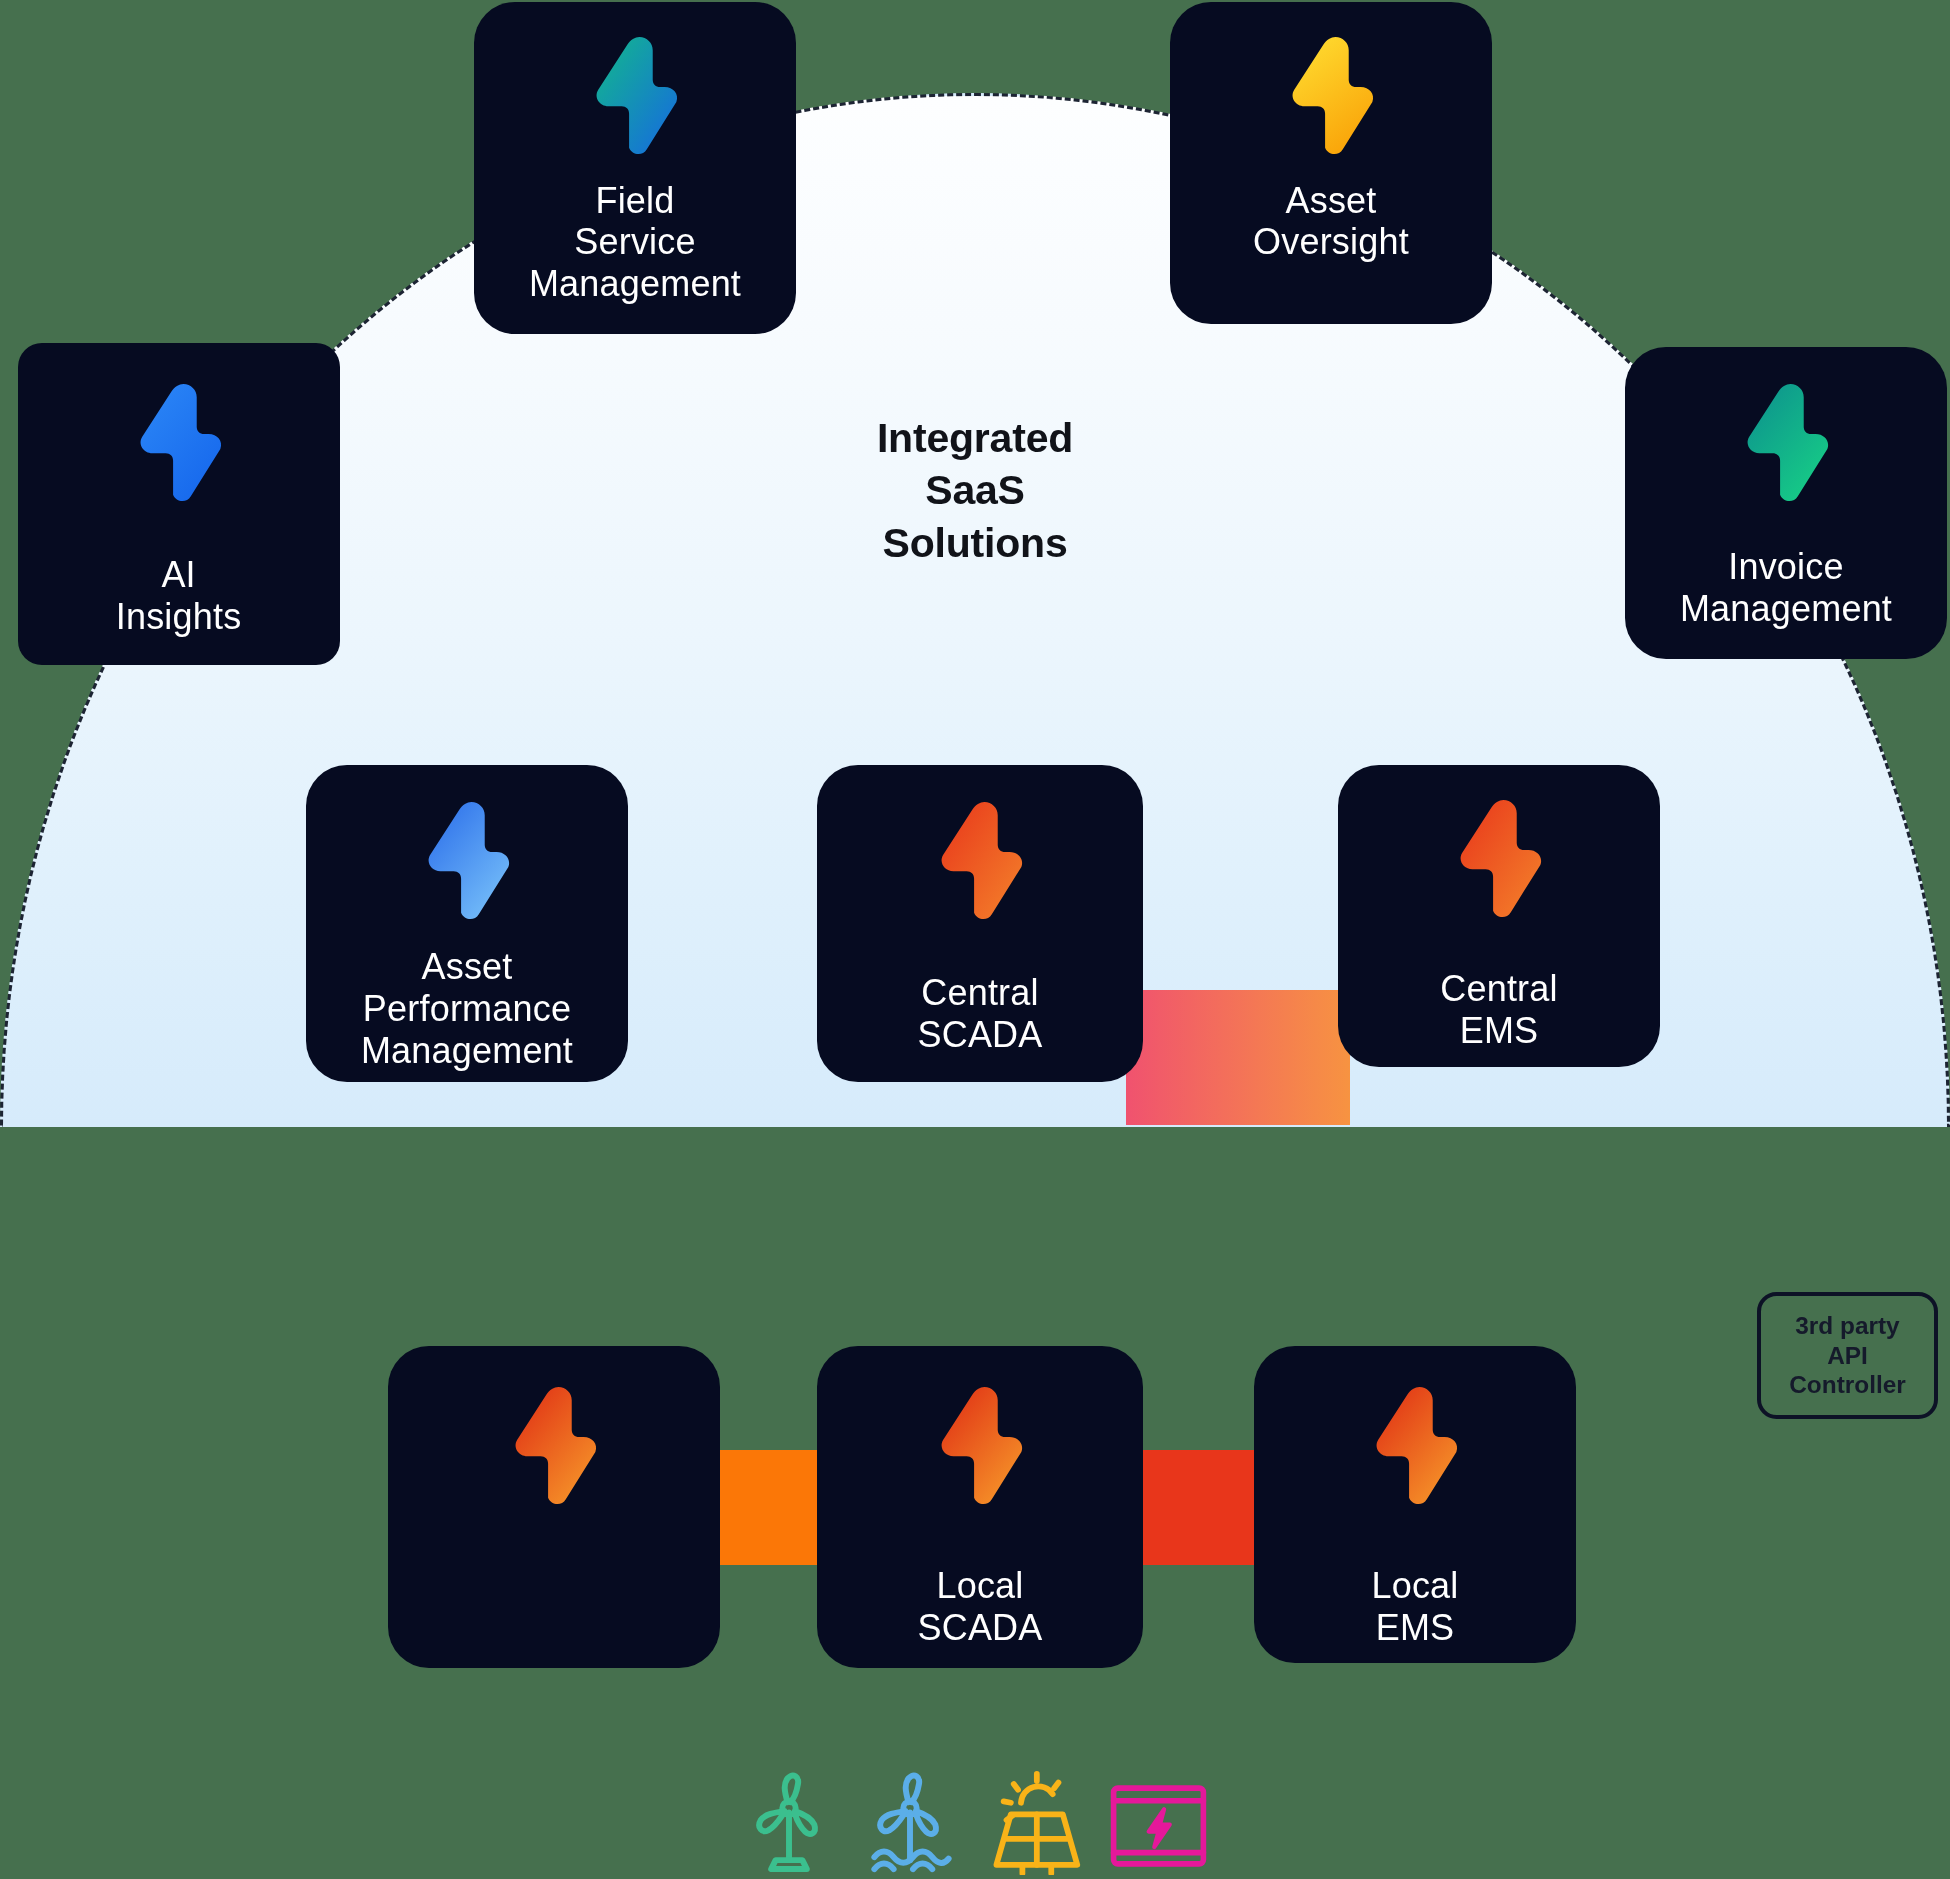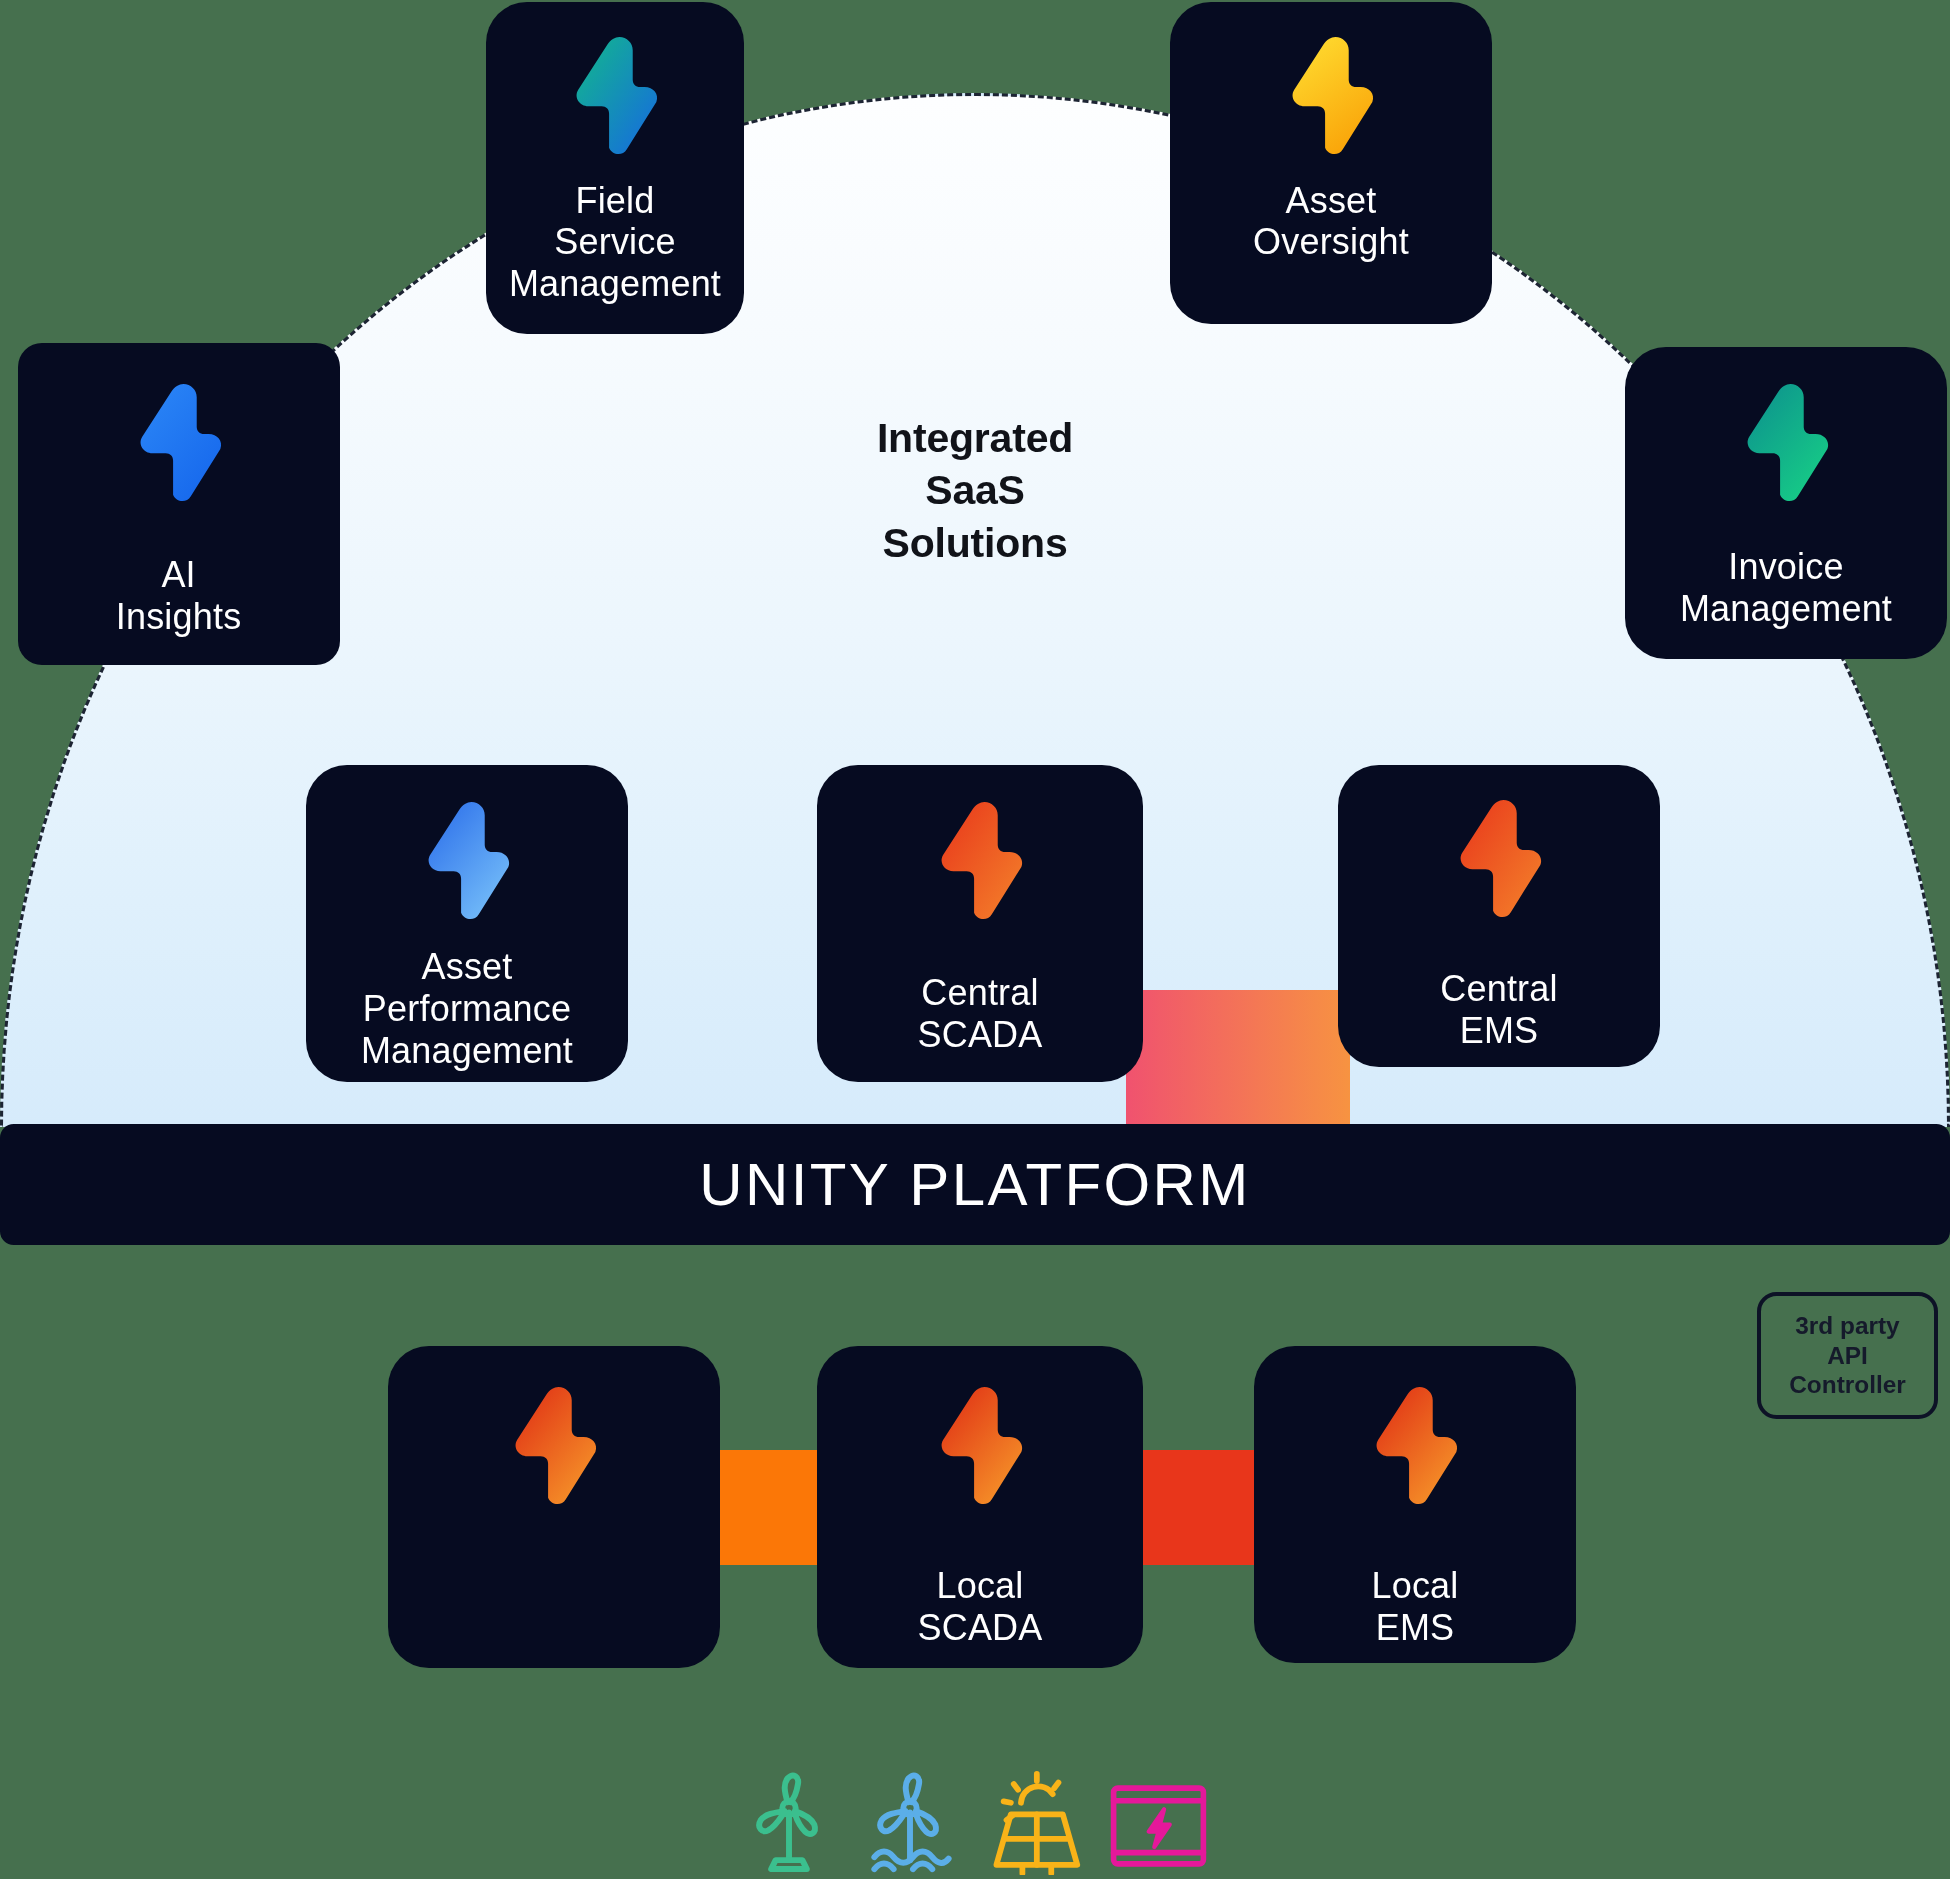--- a/index.html
+++ b/index.html
@@ -175,21 +175,21 @@
         <stop offset="0%" stop-color="#E03015"></stop>
           <stop offset="100%" stop-color="#F79A2A"></stop>
       </linearGradient>
       <linearGradient id="g-conn-scada-ems" x1="0" y1="0" x2="1" y2="0">
         <stop offset="0%" stop-color="#F0526F"></stop>
           <stop offset="100%" stop-color="#F79341"></stop>
       </linearGradient>
     </defs>
   </svg>
 
-  <div class="card" style="left:486px; top:2px; width:258px; height:332px; padding-top:29px;">
+  <div class="card" style="left:474px; top:2px; width:322px; height:332px; padding-top:29px;">
     <span class="bolt-wrap">
       <svg class="bolt" width="90" height="127" viewBox="0 0 60 86">
         <path d="M33 4 C38 4 42 8 42 13 L42 33 C42 36 44 38 47 38 L50 38 C56 38 60 43 58 48 L38 80 C35 85 28 84 26 79 L26 56 C26 53 24 51 21 51 L12 51 C6 51 2 45 5 40 L25 9 C27 6 30 4 33 4 Z" fill="url(#g-teal-blue)"></path>
       </svg>
     </span>
     <span class="label" style="margin-top:21.5px;">Field
 Service
 Management</span>
   </div>
 
@@ -249,23 +249,20 @@
   <div class="card" style="left:1338px; top:765px; width:322px; height:302px; padding-top:29px;">
     <span class="bolt-wrap">
       <svg class="bolt" width="90" height="127" viewBox="0 0 60 86">
         <path d="M33 4 C38 4 42 8 42 13 L42 33 C42 36 44 38 47 38 L50 38 C56 38 60 43 58 48 L38 80 C35 85 28 84 26 79 L26 56 C26 53 24 51 21 51 L12 51 C6 51 2 45 5 40 L25 9 C27 6 30 4 33 4 Z" fill="url(#g-red)"></path>
       </svg>
     </span>
     <span class="label" style="margin-top:47px;">Central
 EMS</span>
   </div>
 
-  <div id="unity-bar">
-    <span class="label">UNITY PLATFORM</span>
-  </div>
 
   <div class="connector" style="left:698px; top:1450px; width:137px; height:115px; background:#FB7707;"></div>
 
   <div class="connector" style="left:1139px; top:1450px; width:137px; height:115px; background:#E8361B;"></div>
 
   <div class="card" style="left:388px; top:1346px; width:332px; height:322px; padding-top:35px;">
     <span class="bolt-wrap">
       <svg class="bolt" width="90" height="127" viewBox="0 0 60 86">
         <path d="M33 4 C38 4 42 8 42 13 L42 33 C42 36 44 38 47 38 L50 38 C56 38 60 43 58 48 L38 80 C35 85 28 84 26 79 L26 56 C26 53 24 51 21 51 L12 51 C6 51 2 45 5 40 L25 9 C27 6 30 4 33 4 Z" fill="url(#g-red2)"></path>
       </svg>

